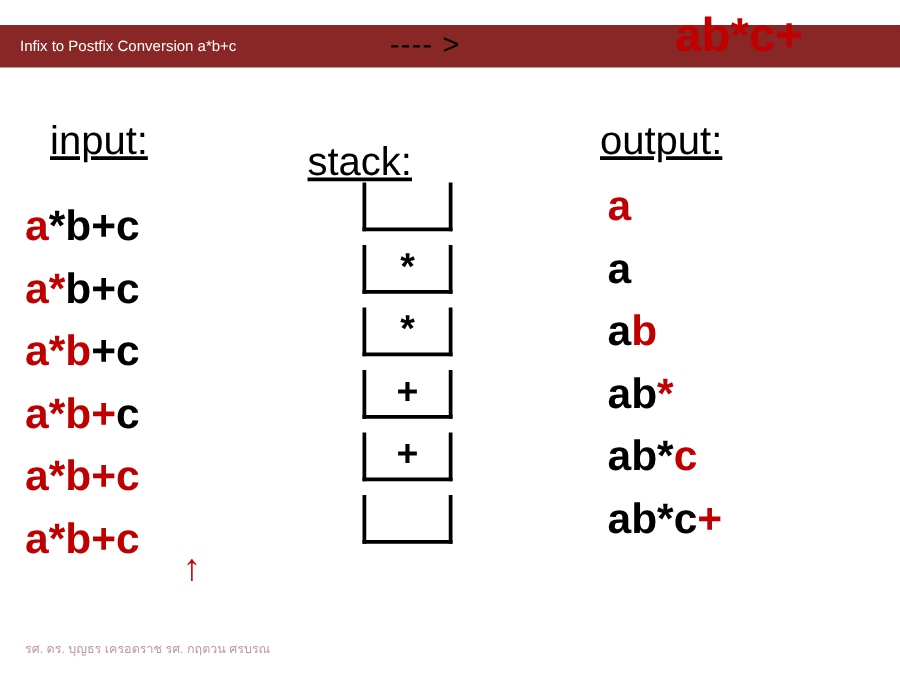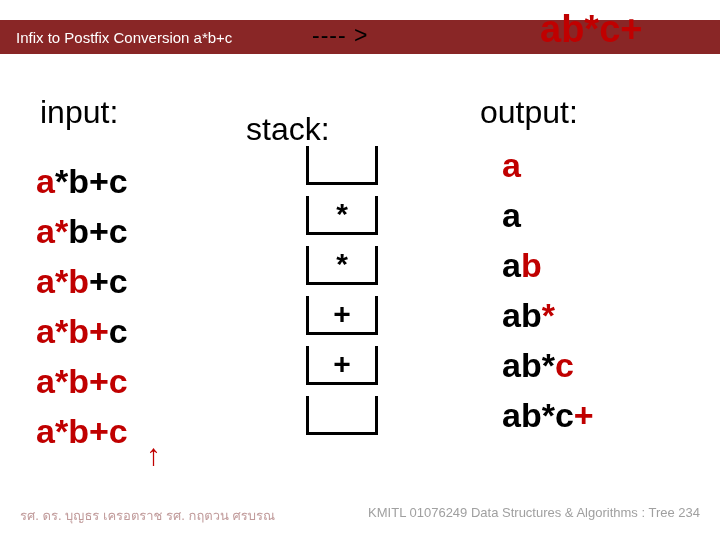--- a/index.html
+++ b/index.html
@@ -16,21 +16,21 @@
     position: absolute;
     top: 20px;
     left: 0;
     right: 0;
     height: 34px;
     background: #892626;
     color: #fff;
     display: flex;
     align-items: center;
     padding-left: 16px;
-    font-size: 15px;
+    font-size: 12px;
   }
   .header-arrow {
     position: absolute;
     top: 22px;
     left: 312px;
     color: #000;
     font-size: 23px;
     font-weight: normal;
     letter-spacing: 1px;
   }
@@ -39,39 +39,40 @@
     top: 8px;
     left: 540px;
     color: #c00000;
     font-size: 38px;
     font-weight: bold;
   }
   .col-header {
     position: absolute;
     font-size: 32px;
     color: #000;
+    text-decoration: underline;
   }
   .col-header.input { top: 94px; left: 40px; }
   .col-header.stack { top: 111px; left: 246px; }
   .col-header.output { top: 94px; left: 480px; text-align: right; }
 
   .rows {
     position: absolute;
     top: 140px;
     left: 0;
     width: 720px;
   }
   .row {
     display: flex;
     align-items: center;
     height: 50px;
   }
   .input-cell {
     width: 206px;
-    padding-left: 36px;
+    padding-left: 20px;
     font-size: 34px;
     font-weight: bold;
     white-space: nowrap;
     margin-top: 32px;
   }
   .input-cell .rd { color: #c00000; }
   .input-cell .bk { color: #000; }
 
   .stack-cell {
     width: 200px;
@@ -111,21 +112,21 @@
     font-weight: bold;
   }
 
   .footer {
     position: absolute;
     bottom: 14px;
     left: 0;
     right: 0;
     display: flex;
     justify-content: space-between;
-    font-size: 13px;
+    font-size: 10px;
     color: #888;
     padding: 0 20px;
   }
   .footer .left { color: #c09a9a; }
   .footer .right { color: #a0a0a0; }
 </style>
 </head>
 <body>
 
 <div class="header-bar">
@@ -180,14 +181,13 @@
         <div class="stack-box"></div>
       </div>
       <div class="output-cell"><span class="bk">ab*c</span><span class="rd">+</span></div>
     </div>
   </div>
 
 <div class="arrow-up">↑</div>
 
 <div class="footer">
   <span class="left">รศ. ดร. บุญธร    เครอตราช    รศ. กฤตวน  ศรบรณ</span>
-  <span class="right">KMITL   01076249 Data Structures &amp; Algorithms : Tree 234</span>
 </div>
 
 </body></html>

